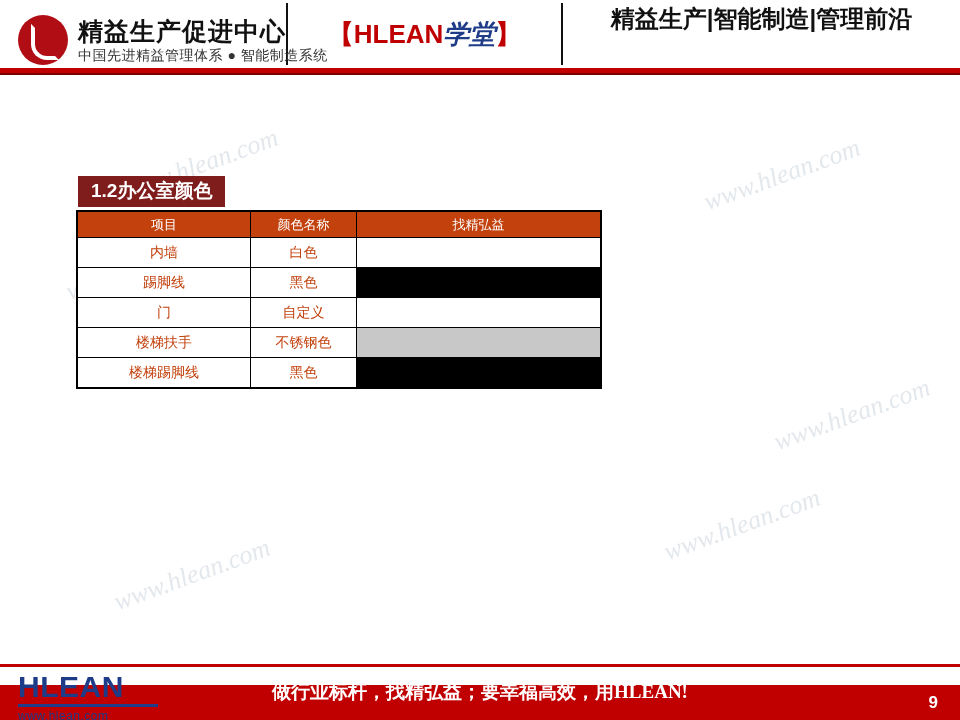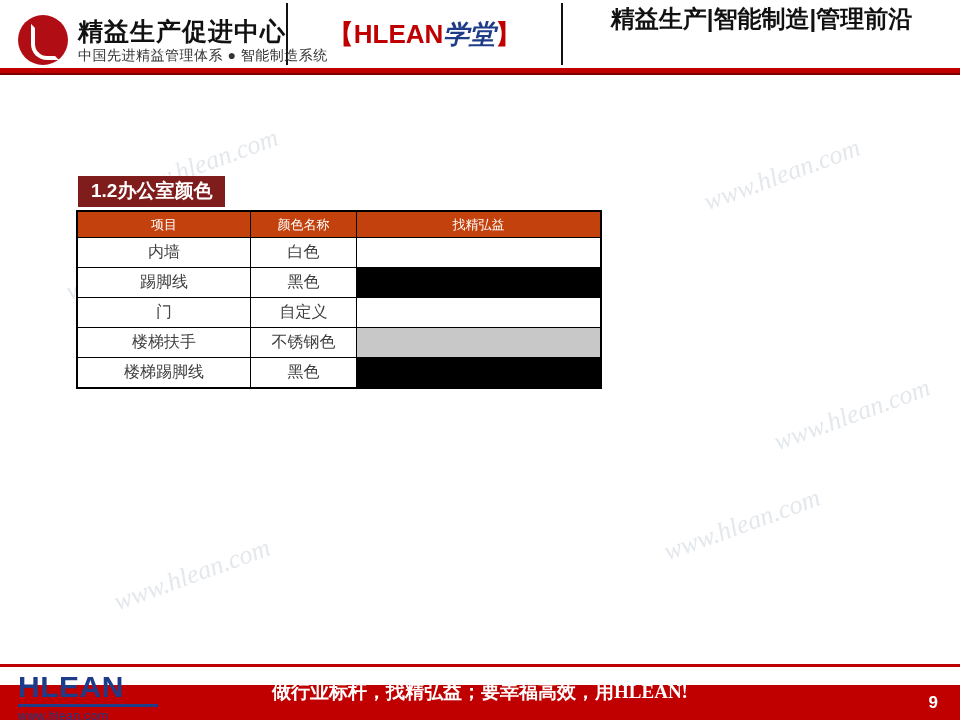--- a/index.html
+++ b/index.html
@@ -158,22 +158,22 @@
     border-collapse: collapse;
     background: #ffffff;
     border: 2px solid #000000;
     table-layout: fixed;
   }
   .color-table th,
   .color-table td {
     border: 1px solid #000000;
     text-align: center;
     vertical-align: middle;
-    font-size: 16px;
-    color: #404040;
+    font-size: 14px;
+    color: #c2410c;
     height: 29px;
     padding: 0;
   }
   .color-table thead th {
     background: #c2410c;
     color: #ffffff;
     font-size: 13px;
     font-weight: normal;
     height: 25px;
   }

